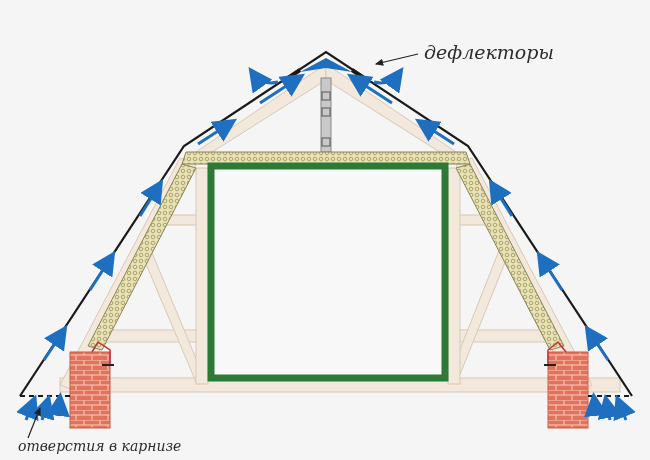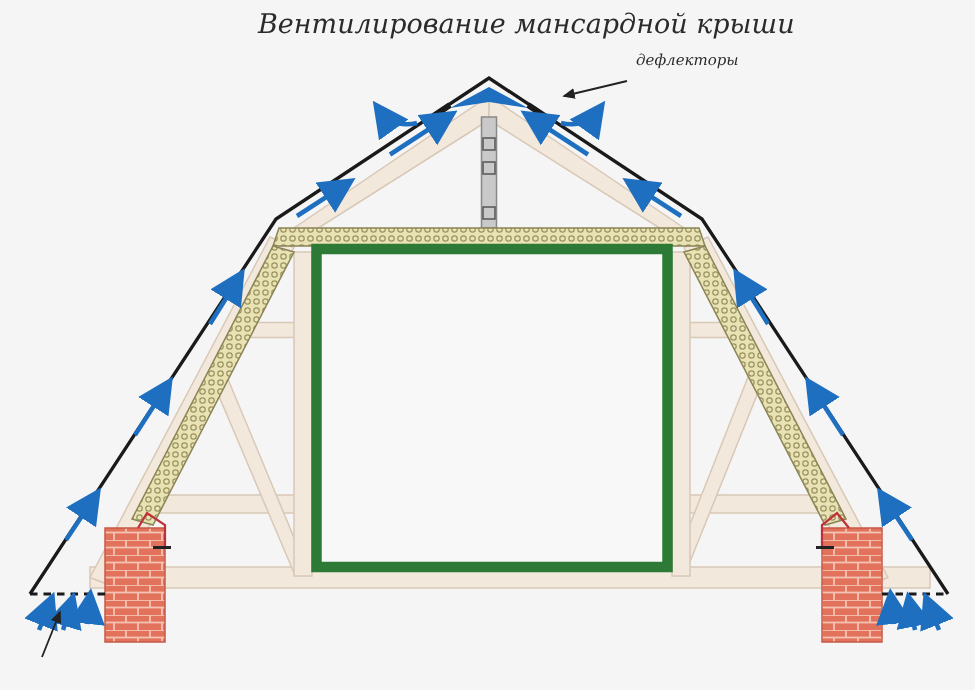--- a/index.html
+++ b/index.html
@@ -1,20 +1,20 @@
 <!DOCTYPE html>
 <html><head>
 <meta charset="utf-8">
 <style>
   html,body{margin:0;padding:0;background:#f5f5f5;}
   #stage{position:relative;width:650px;height:460px;overflow:hidden;background:#f5f5f5;}
   svg{position:absolute;left:0;top:0;}
   .lbl{position:absolute;font-family:"DejaVu Serif",serif;font-style:italic;color:#2b2b2b;white-space:nowrap;}
   .title{left:172px;top:6px;font-size:18px;}
-  .defl{left:424px;top:32px;font-size:10px;line-height:17px;text-align:right;}
+  .defl{left:424px;top:44px;font-size:19px;line-height:17px;text-align:right;}
   .eave{left:18px;top:438px;font-size:14px;}
 </style>
 </head>
 <body>
 
 <div id="stage">
 
 <svg width="650" height="460" viewBox="0 0 650 460">
   <defs>
     <pattern id="ins" width="6" height="6" patternUnits="userSpaceOnUse">
@@ -132,18 +132,18 @@
     <line x1="626" y1="420" x2="618" y2="400"></line>
   </g>
   <path d="M300,72 L326,58 L352,72 L326,68 Z" fill="#1f6fc0"></path>
 
   <g stroke="#222" stroke-width="1.2" fill="none" marker-end="url(#ahk)">
     <line x1="418" y1="54" x2="376" y2="64"></line>
     <line x1="28" y1="438" x2="40" y2="408"></line>
   </g>
 </svg>
 
-<div class="lbl title">Вентилирование мансардной крыши</div>
 <div class="lbl defl">
   <div>дефлекторы</div>
 </div>
+<div class="lbl eave">отверстия в карнизе</div>
 
 </div>
 
 </body></html>

